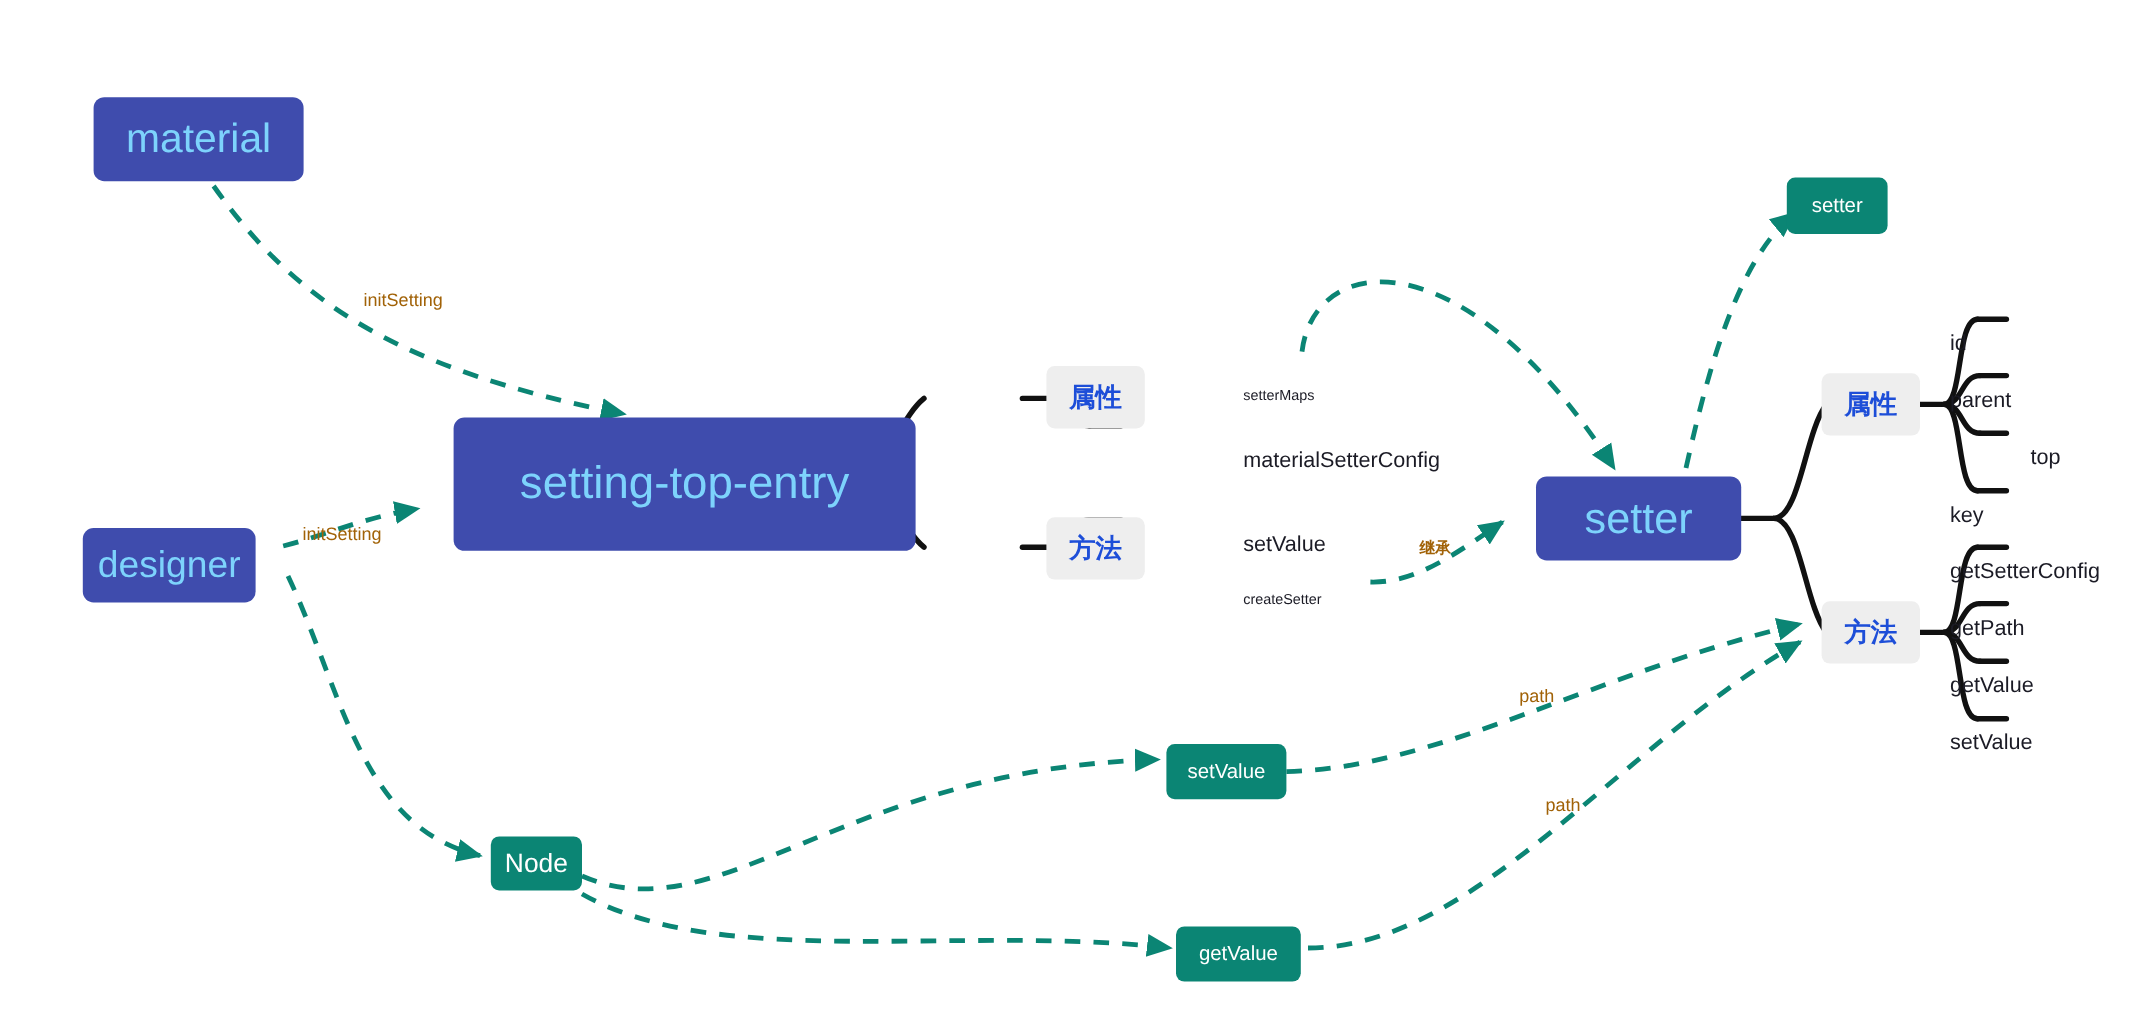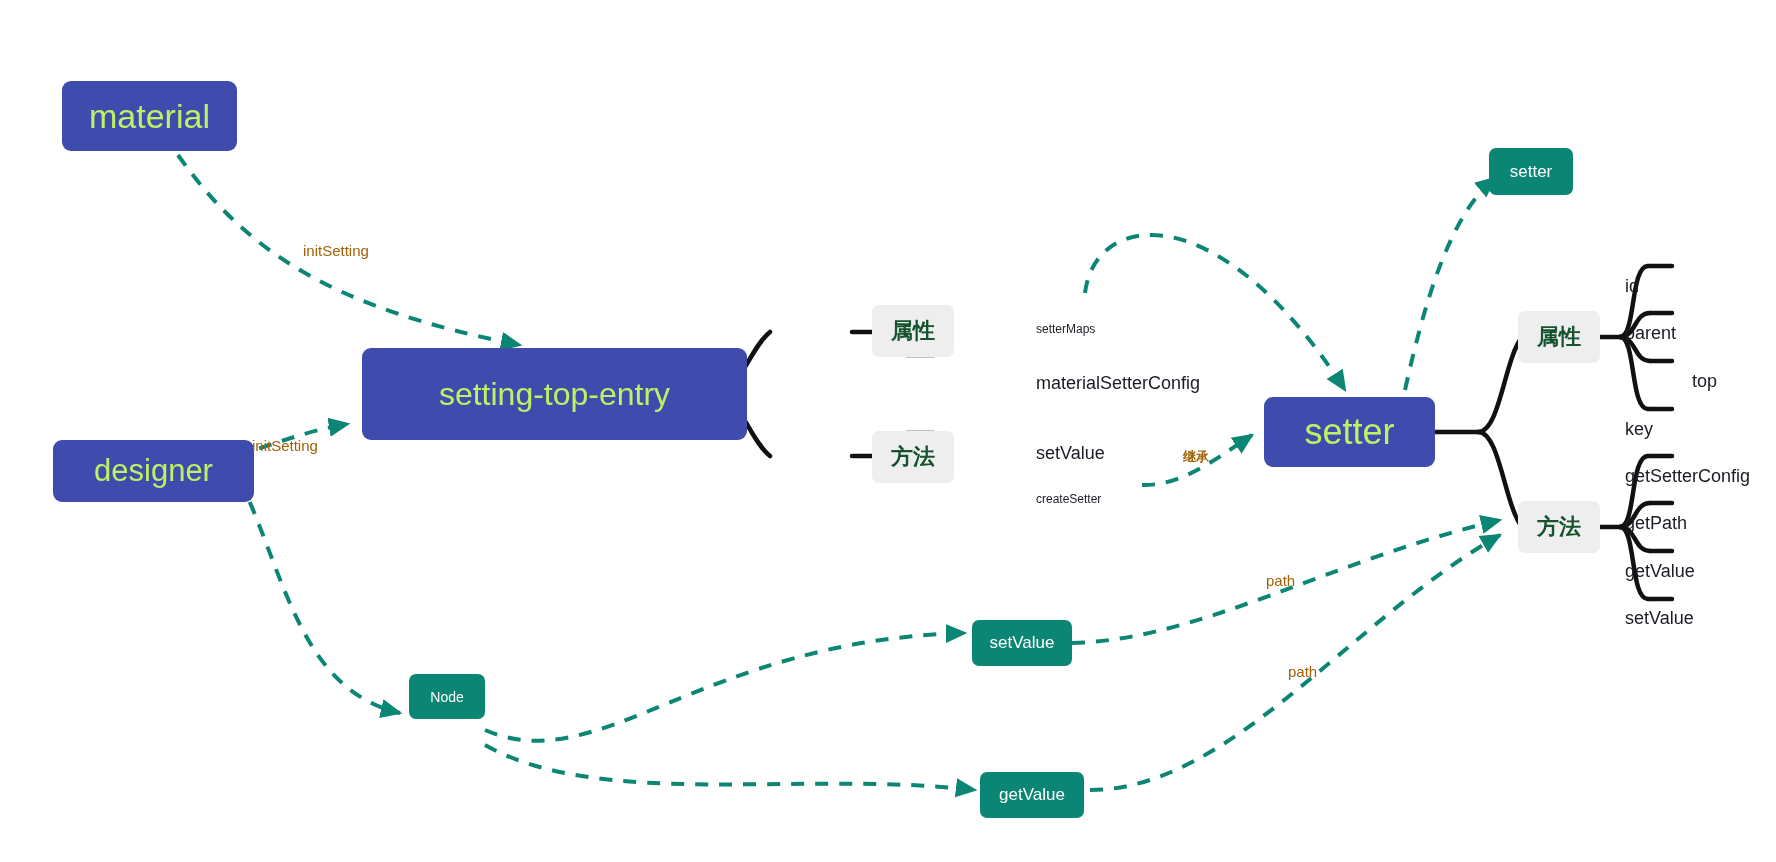--- a/index.html
+++ b/index.html
@@ -31,34 +31,35 @@
     display: flex;
     align-items: center;
     justify-content: center;
     white-space: nowrap;
     border-radius: 9px;
     user-select: none;
   }
   
   .n-primary {
     background: #3f4cad;
-    color: #bef264;
-    font-weight: 400;
+    color: #7dd3fc;
+    font-weight: 400;
+    margin-left: 16px;
   }
   
   .n-accent {
     background: #0b8574;
     color: #ffffff;
     font-weight: 400;
     border-radius: 7px;
   }
   
   .n-category {
     background: #eeeeee;
-    color: #14532d;
+    color: #1d4ed8;
     font-weight: 700;
     border-radius: 7px;
   }
   
   .n-leaf {
     background: transparent;
     color: #1b1b25;
     font-weight: 400;
     justify-content: flex-start;
     border-radius: 0;
@@ -153,37 +154,37 @@
       <path d="M 1072 643 C 1200 640 1330 560 1500 520" marker-end="url(#arrowTeal)"></path>
 
       <path d="M 1090 790 C 1230 790 1350 620 1500 535" marker-end="url(#arrowTeal)"></path>
     </g>
   </svg>
 
   <div class="node n-primary" style="left:62px; top:81px; width:175px; height:70px; font-size:34px;">
     <span>material</span>
   </div>
 
-  <div class="node n-primary" style="left:53px; top:440px; width:201px; height:62px; font-size:31px;">
+  <div class="node n-primary" style="left:53px; top:440px; width:144px; height:62px; font-size:31px;">
     <span>designer</span>
   </div>
 
-  <div class="node n-primary" style="left:362px; top:348px; width:385px; height:92px; font-size:32px;">
+  <div class="node n-primary" style="left:362px; top:348px; width:385px; height:111px; font-size:38px;">
     <span>setting-top-entry</span>
   </div>
 
   <div class="node n-primary" style="left:1264px; top:397px; width:171px; height:70px; font-size:36px;">
     <span>setter</span>
   </div>
 
   <div class="node n-accent" style="left:1489px; top:148px; width:84px; height:47px; font-size:17px;">
     <span>setter</span>
   </div>
 
-  <div class="node n-accent" style="left:409px; top:674px; width:76px; height:45px; font-size:14px;">
+  <div class="node n-accent" style="left:409px; top:697px; width:76px; height:45px; font-size:22px;">
     <span>Node</span>
   </div>
 
   <div class="node n-accent" style="left:972px; top:620px; width:100px; height:46px; font-size:17px;">
     <span>setValue</span>
   </div>
 
   <div class="node n-accent" style="left:980px; top:772px; width:104px; height:46px; font-size:17px;">
     <span>getValue</span>
   </div>

